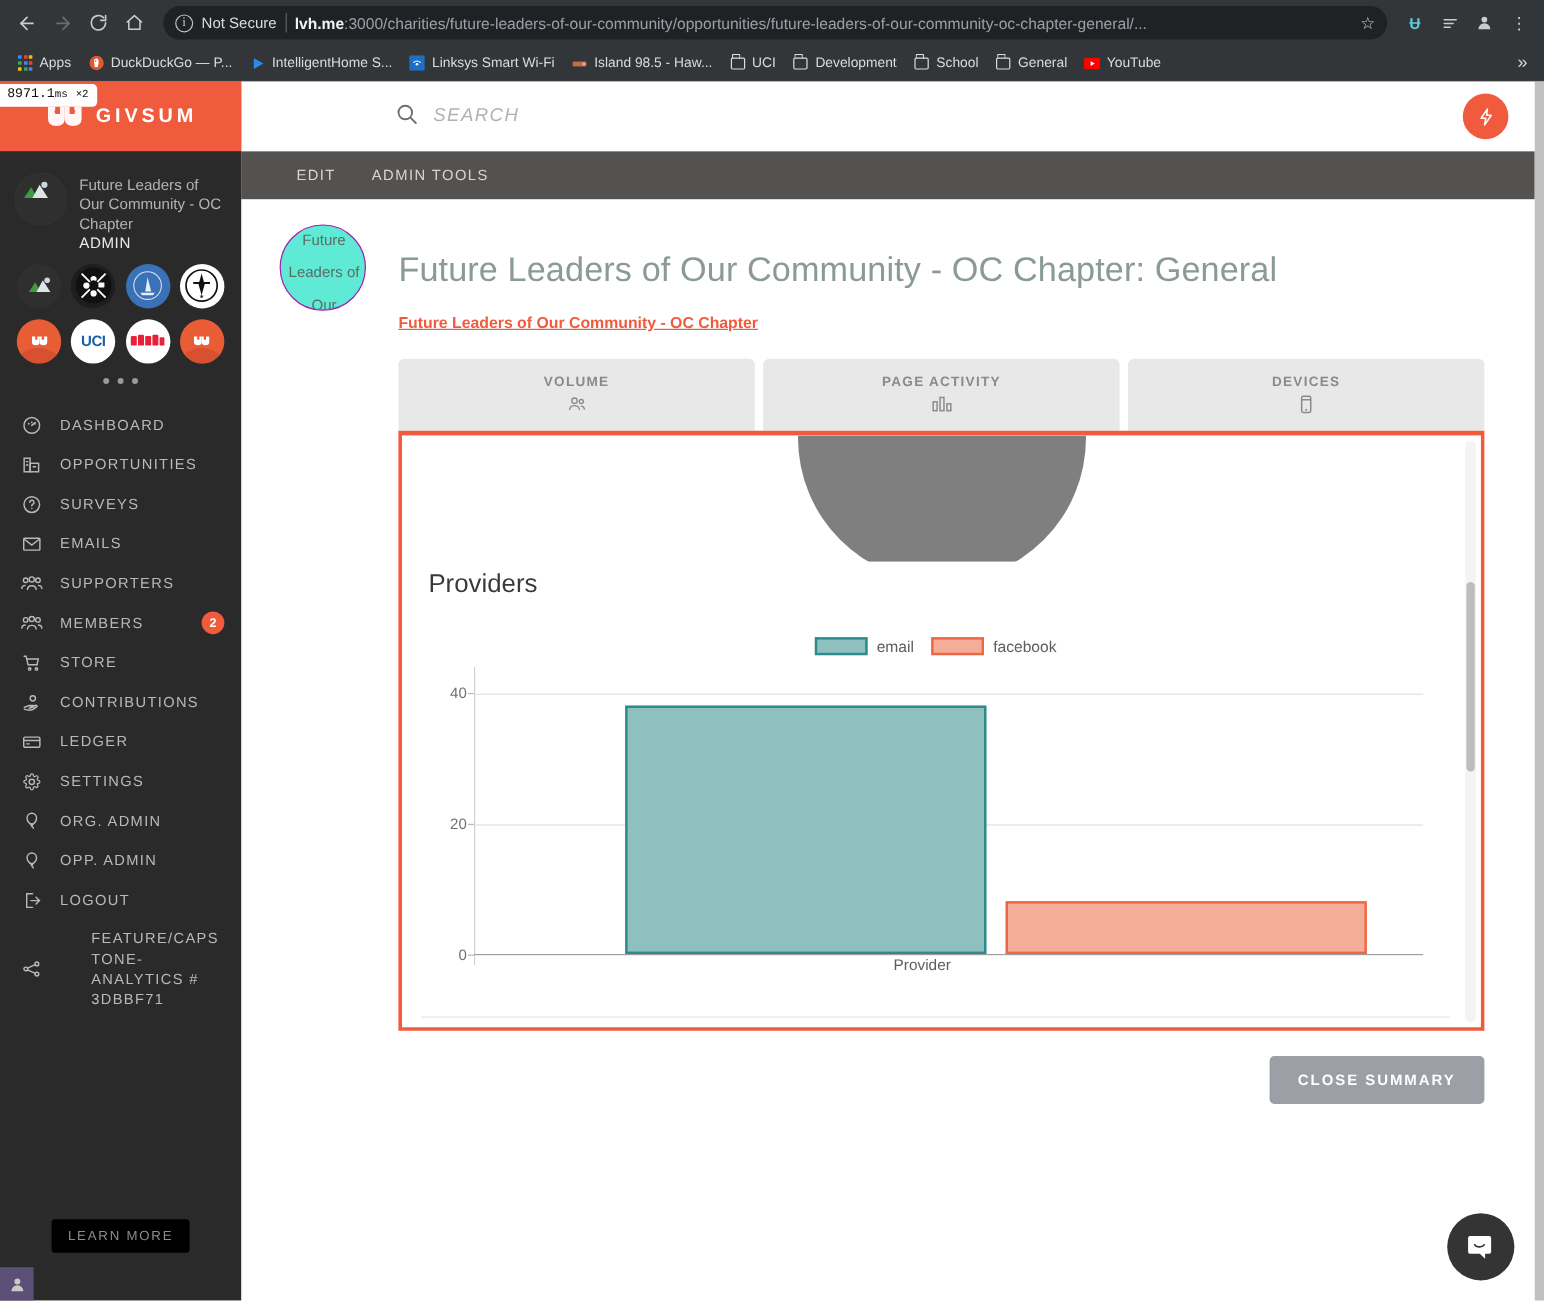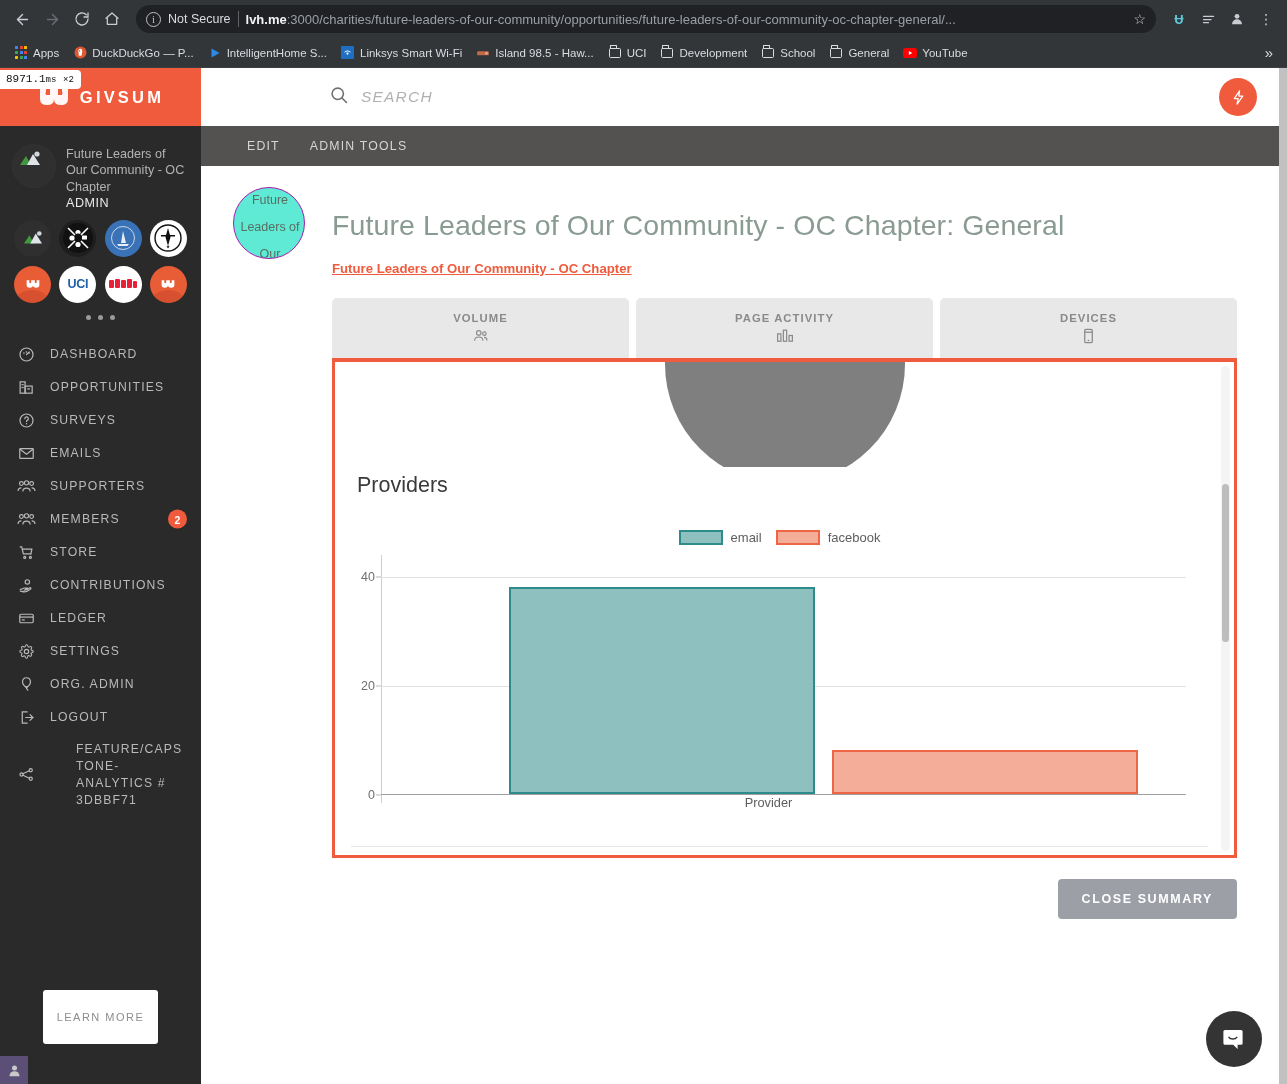--- a/index.html
+++ b/index.html
@@ -131,22 +131,22 @@
     position: absolute; right: 14px; top: 50%; transform: translateY(-50%);
     background: #ef5b3c; color: #fff; font-size: 10.5px; width: 19px; height: 19px;
     border-radius: 50%; display: flex; align-items: center; justify-content: center;
     letter-spacing: 0; font-weight: bold;
   }
   #nav-branch { padding-left: 17px; padding-right: 16px; gap: 40px; }
   #nav-branch .nav-label { word-break: break-word; }
 
   #sidebar-bottom { flex: 0 0 auto; padding-bottom: 0; }
   #learn-more {
-    display: block; margin: 0 auto 12px auto; background: #ffffff; color: #8d8d8d;
-    font-size: 11px; letter-spacing: 1.5px; border: none; padding: 21px 14px;
+    display: block; margin: 0 auto 12px auto; background: #000000; color: #8d8d8d;
+    font-size: 11px; letter-spacing: 1.5px; border: none; padding: 8px 14px;
     border-radius: 3px; cursor: pointer; font-family: inherit;
   }
   #user-chip {
     width: 28px; height: 28px; background: #5b4f77; display: flex; align-items: center;
     justify-content: center; cursor: pointer;
   }
 
   
   #main { position: absolute; left: 201px; top: 0; width: 1078px; height: 1016px; background: #fff; }
   #topbar {
@@ -224,21 +224,21 @@
     font-size: 21.5px; color: #3a3a3a; font-weight: normal; padding: 6px 0 0 6px;
   }
 
   
   #chart-area { position: relative; margin-top: 28px; height: 305px; }
   #legend { display: flex; justify-content: center; gap: 14px; align-items: center; height: 22px; }
   .legend-item { display: flex; align-items: center; gap: 8px; }
   .legend-swatch { width: 44px; height: 15px; border-width: 2.5px; border-style: solid; }
   .legend-text { font-size: 13px; color: #5e5e5e; }
 
-  #plot { position: relative; margin: 7px 0 0 30px; height: 240px; }
+  #plot { position: relative; margin: 7px 0 0 44px; height: 240px; }
   .grid-line { position: absolute; left: 0; right: 22px; height: 1px; background: #e0e0e0; }
   .y-tick {
     position: absolute; right: calc(100% + 6px); font-size: 12.5px; color: #6f6f6f;
     transform: translateY(-50%); white-space: nowrap;
   }
   .tick-mark { position: absolute; left: -5px; width: 5px; height: 1px; background: #b9b9b9; transform: translateY(-50%); }
   #y-axis { position: absolute; left: 0; top: 0; bottom: 0; width: 1px; background: #cfcfcf; }
   #x-axis { position: absolute; left: 0; right: 22px; bottom: 0; height: 1px; background: #9f9f9f; }
   #x-axis-stub { position: absolute; left: 0; bottom: -8px; width: 1px; height: 8px; background: #cfcfcf; }
   .bar { position: absolute; bottom: 1px; border-width: 2.5px; border-style: solid; }
@@ -634,20 +634,30 @@
           <svg width="17" height="18" viewBox="0 0 24 24" fill="none" stroke="currentColor" stroke-width="1.7" stroke-linecap="round">
               <path d="M12 3.2c3.3 0 5.6 2.6 5.6 5.9 0 3.7-3.5 6.8-5.6 6.8S6.4 12.8 6.4 9.1C6.4 5.8 8.7 3.2 12 3.2z"></path>
               <path d="M10.6 16h2.8l-1.4 1.8z"></path>
               <path d="M12 17.8c0 2 1.8 1.4 1.8 3"></path>
             </svg>
         </span>
         <span class="nav-label">ORG. ADMIN</span>
       </div>
       <div class="nav-item">
         <span class="nav-ico">
+          <svg width="17" height="18" viewBox="0 0 24 24" fill="none" stroke="currentColor" stroke-width="1.7" stroke-linecap="round">
+              <path d="M12 3.2c3.3 0 5.6 2.6 5.6 5.9 0 3.7-3.5 6.8-5.6 6.8S6.4 12.8 6.4 9.1C6.4 5.8 8.7 3.2 12 3.2z"></path>
+              <path d="M10.6 16h2.8l-1.4 1.8z"></path>
+              <path d="M12 17.8c0 2 1.8 1.4 1.8 3"></path>
+            </svg>
+        </span>
+        <span class="nav-label">OPP. ADMIN</span>
+      </div>
+      <div class="nav-item">
+        <span class="nav-ico">
           <svg width="17" height="17" viewBox="0 0 24 24" fill="none" stroke="currentColor" stroke-width="1.7" stroke-linecap="round">
               <path d="M13 4H6v16h7"></path>
               <path d="M17 8l4 4-4 4"></path>
               <line x1="21" y1="12" x2="11" y2="12"></line>
             </svg>
         </span>
         <span class="nav-label">LOGOUT</span>
       </div>
       <div class="nav-item" id="nav-branch">
         <span class="nav-ico">

